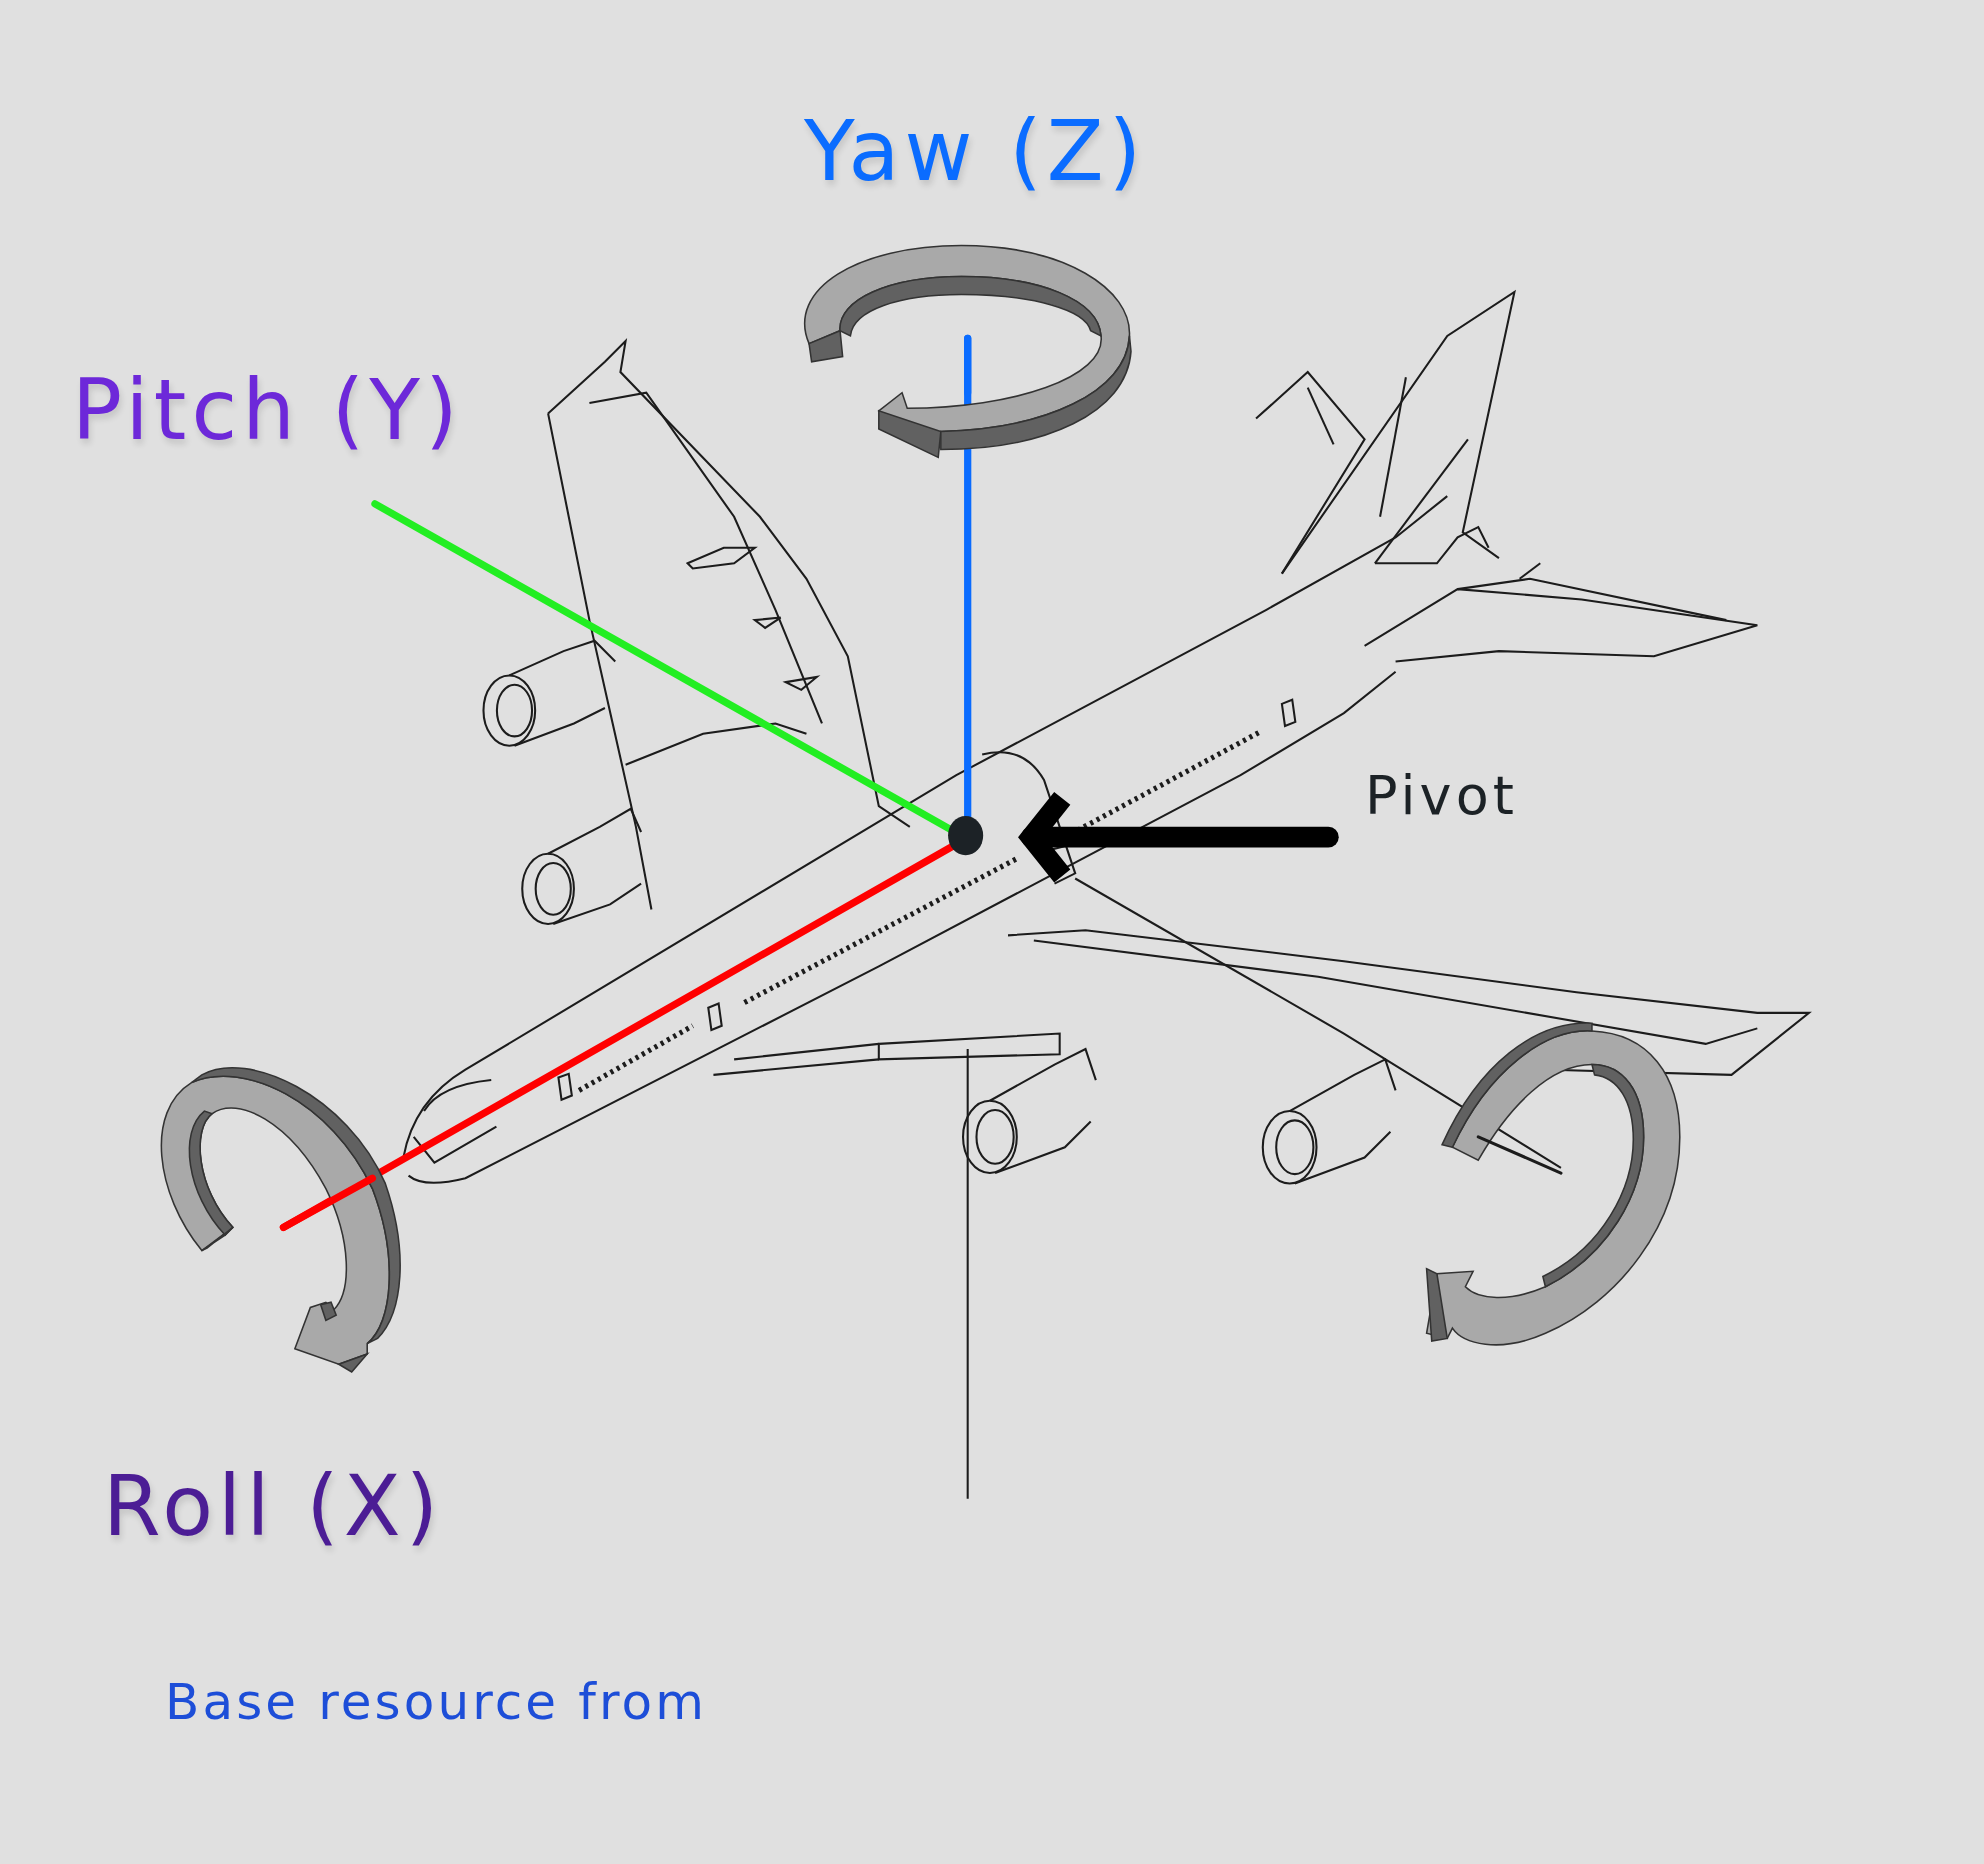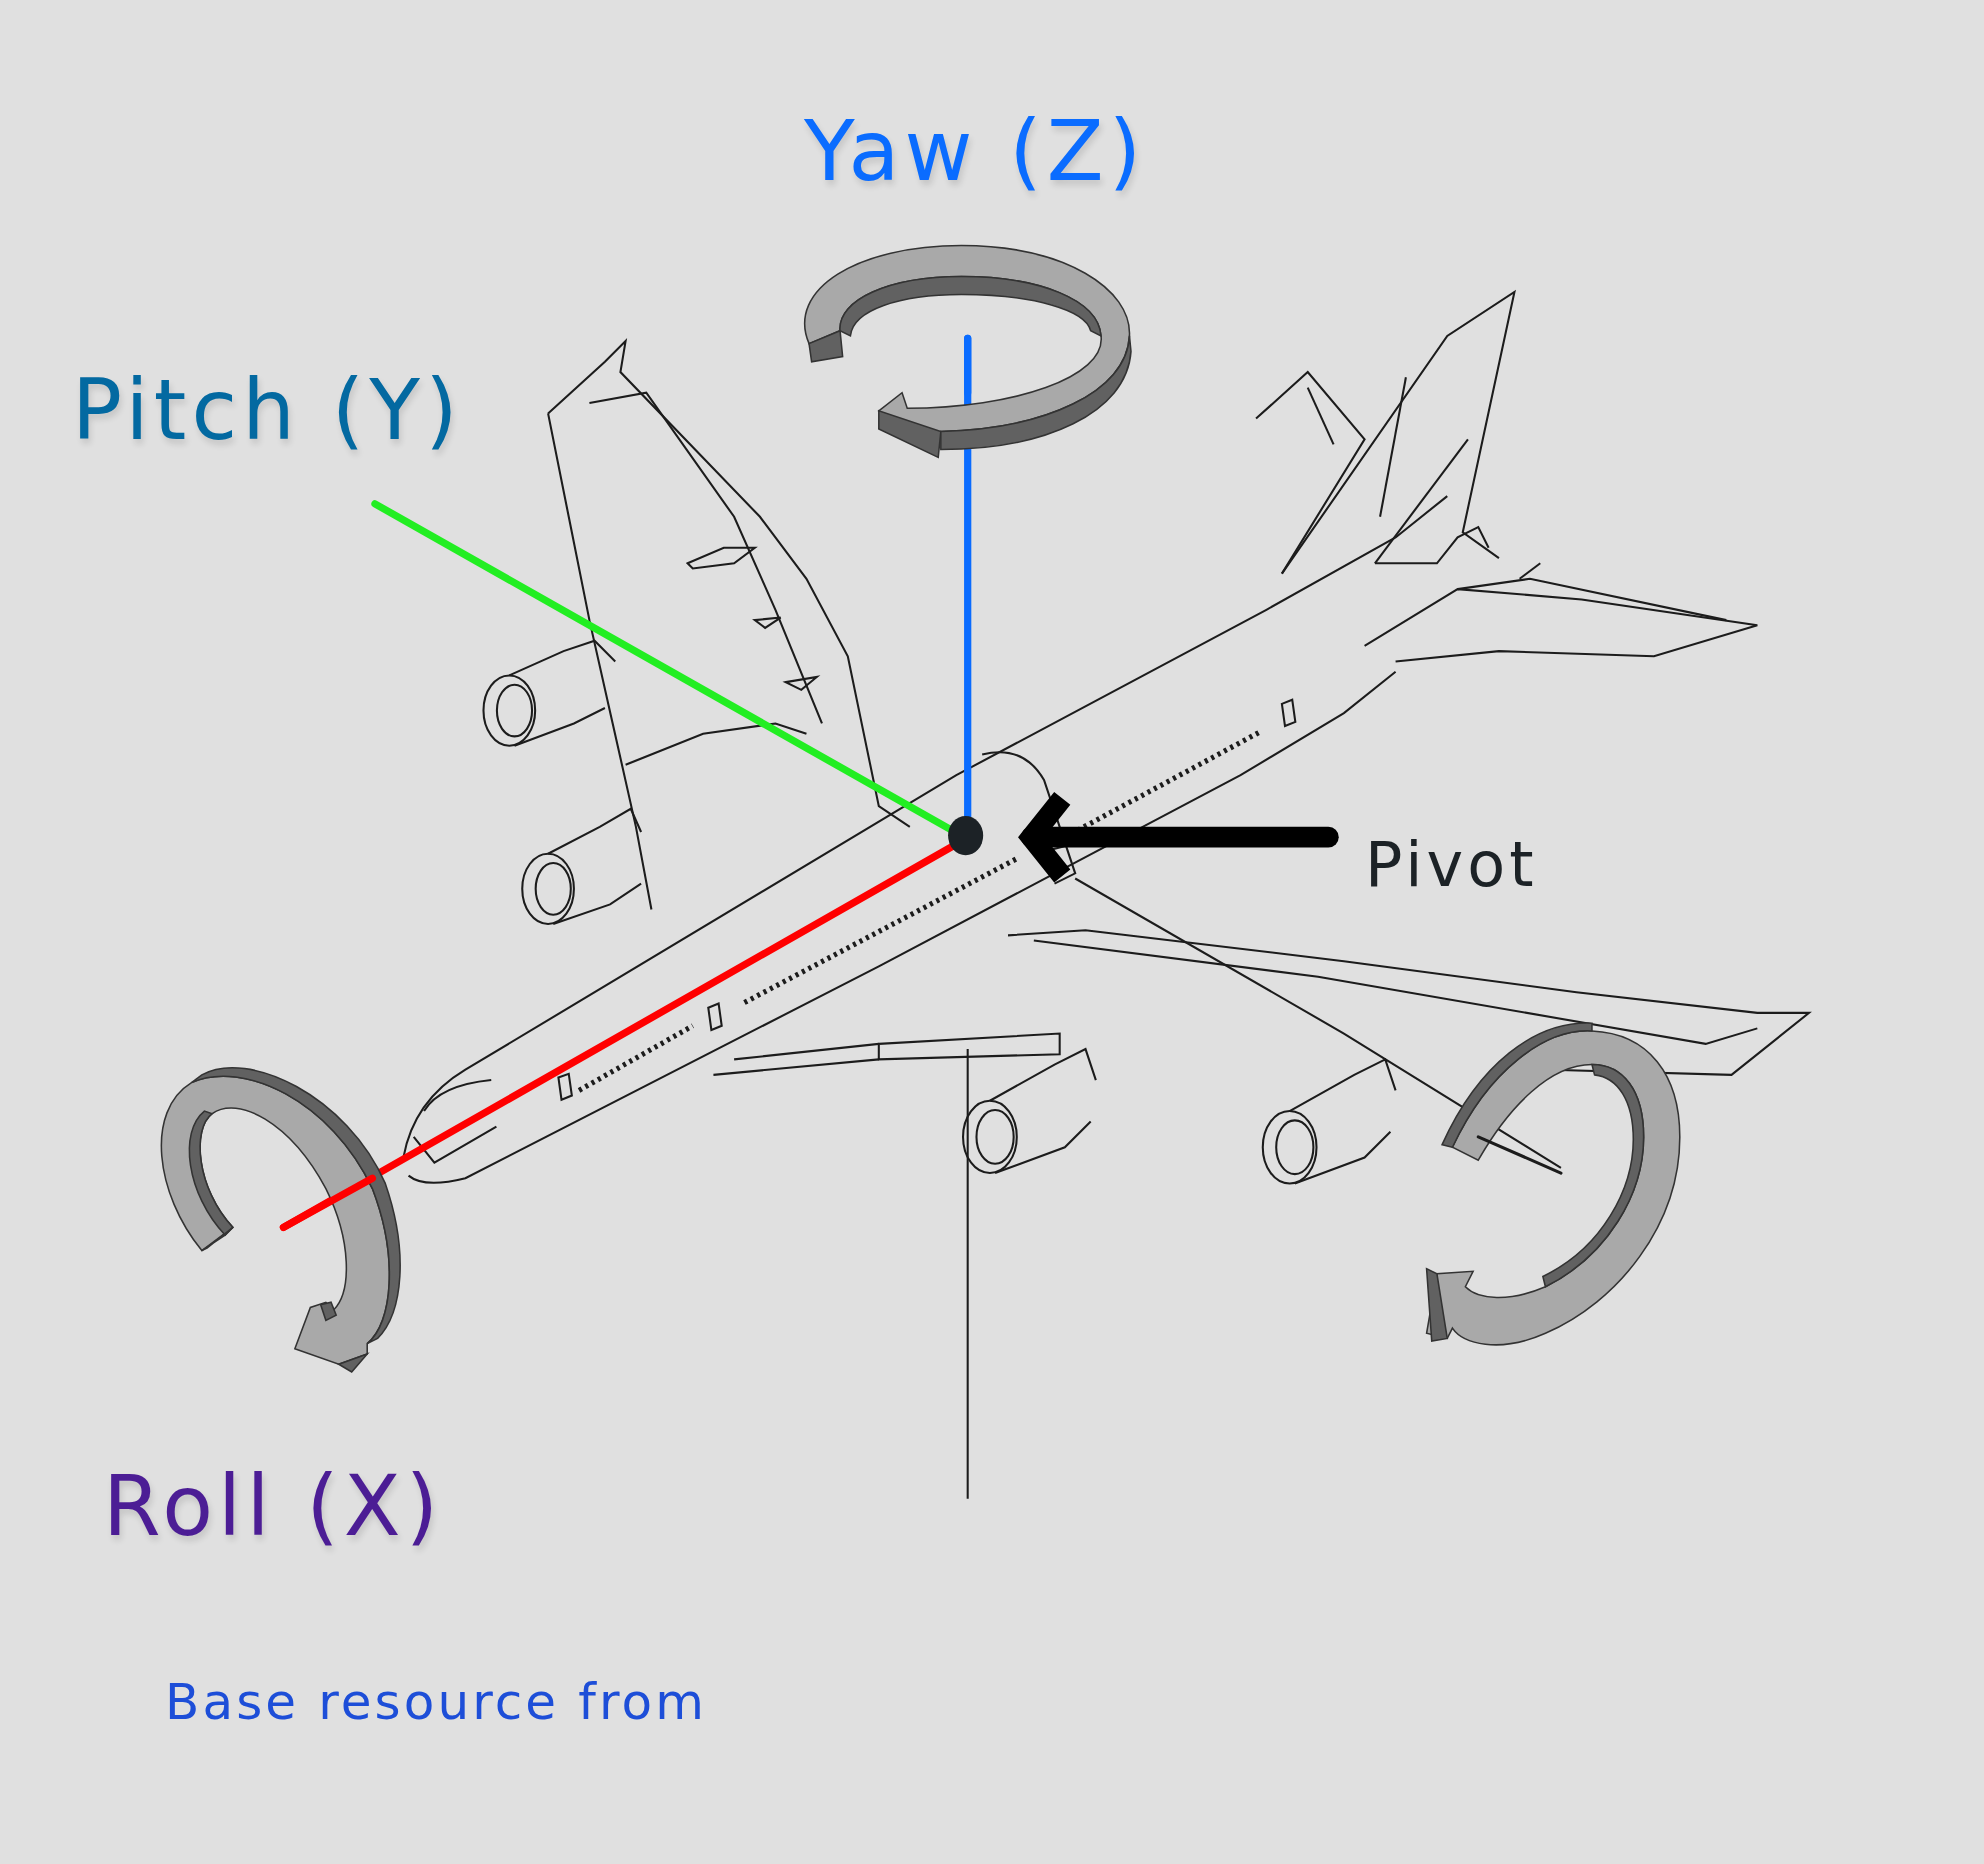--- a/index.html
+++ b/index.html
@@ -2,23 +2,23 @@
 <html style="font-size:8.3px"><head>
   <meta charset="utf-8">
   <style>
     html, body { margin: 0; padding: 0; background: #e0e0e0; }
     body { width: 1985px; height: 1864px; overflow: hidden; font-family: "Liberation Sans", sans-serif; }
     #stage { position: absolute; left: 0; top: 0; width: 1985px; height: 1864px; background: #e0e0e0; }
     svg { position: absolute; left: 0; top: 0; }
     .label { position: absolute; font-family: "DejaVu Sans", sans-serif; letter-spacing: 5.2px; white-space: nowrap; }
     .axis-label { font-size: 83px; text-shadow: 2.1px 5.2px 6.2px rgba(0,0,0,0.12); }
     #yaw-label { left: 804px; top: 103px; color: #0a6cff; }
-    #pitch-label { left: 72px; top: 362px; color: #0369a1; }
+    #pitch-label { left: 72px; top: 362px; color: #6d28d9; }
     #roll-label { left: 103px; top: 1458px; color: #4c1d95; }
-    #pivot-label { left: 1365px; top: 828px; font-size: 62px; color: #1c2226; letter-spacing: 4.1px; }
+    #pivot-label { left: 1365px; top: 764px; font-size: 54px; color: #1c2226; letter-spacing: 4.1px; }
     #credit { position: absolute; left: 165px; top: 1667px; font-family: "DejaVu Sans", sans-serif; font-size: 50px; line-height: 70px; color: #1d4ed8; letter-spacing: 3.1px; }
     .plane line, .plane path, .plane ellipse, .plane polyline { fill: none; stroke: #1c1c1c; stroke-width: 4; }
   </style>
 </head>
 <body>
 
 <div id="stage">
   <svg width="1985" height="1864" viewBox="0 0 3840 3607">
 
     <g class="plane">

